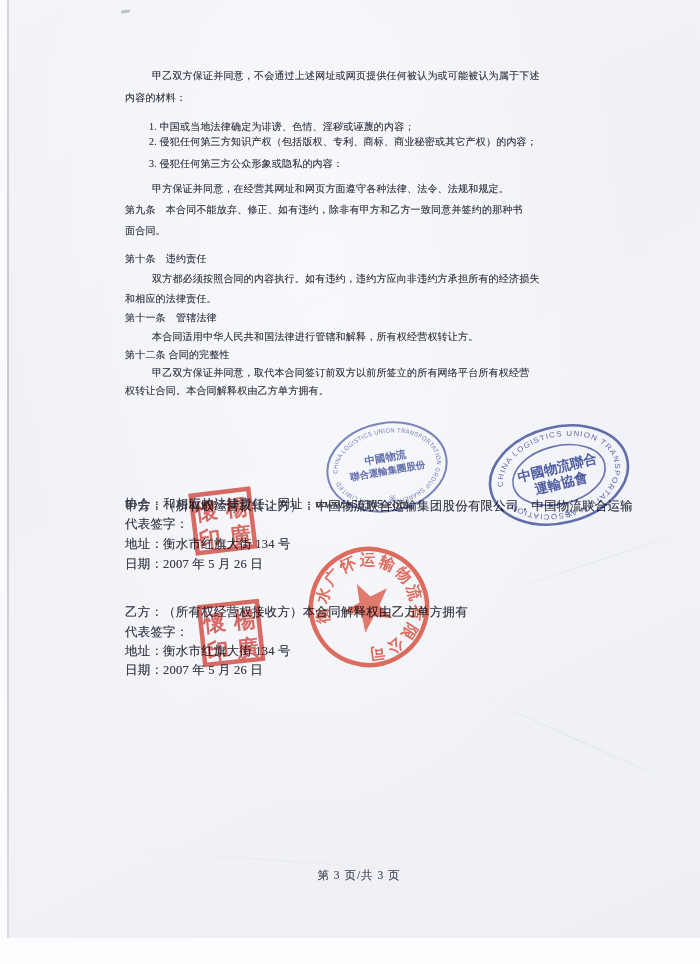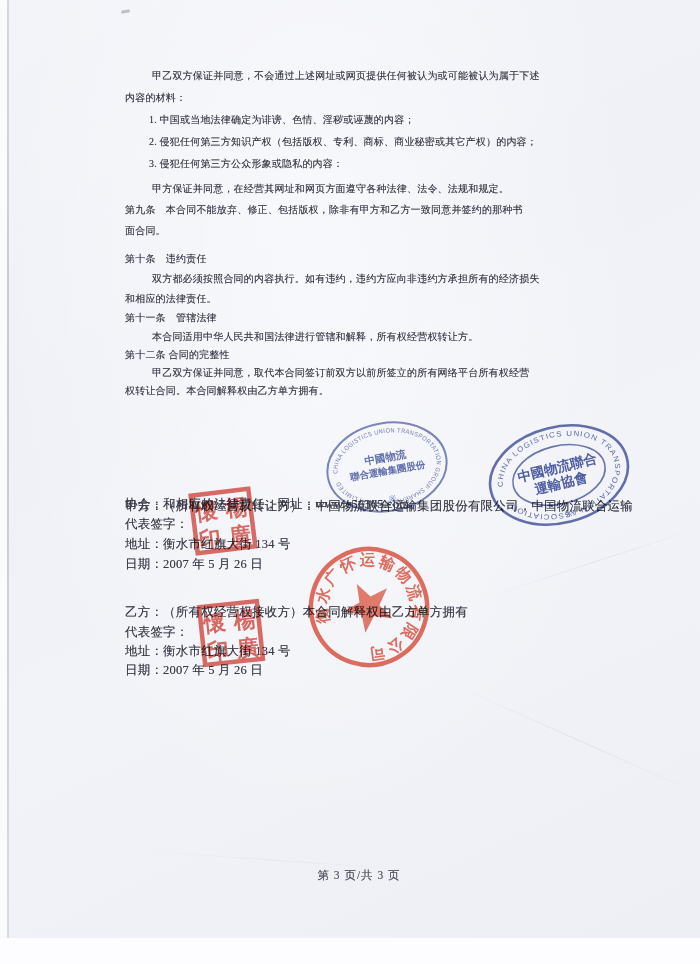--- a/index.html
+++ b/index.html
@@ -55,25 +55,25 @@
 <div class="scan">
   <div class="paper">
     <div class="speck"></div>
     <div class="crease c1"></div>
     <div class="crease c2"></div>
     <div class="crease c3"></div>
 
     <div>
       <div class="line indent" style="top:69px">甲乙双方保证并同意，不会通过上述网址或网页提供任何被认为或可能被认为属于下述</div>
       <div class="line" style="top:91px">内容的材料：</div>
-      <div class="line indent-num" style="top:113px">1. 中国或当地法律确定为诽谤、色情、淫秽或诬蔑的内容；</div>
+      <div class="line indent-num" style="top:120px">1. 中国或当地法律确定为诽谤、色情、淫秽或诬蔑的内容；</div>
       <div class="line indent-num" style="top:135px">2. 侵犯任何第三方知识产权（包括版权、专利、商标、商业秘密或其它产权）的内容；</div>
       <div class="line indent-num" style="top:157px">3. 侵犯任何第三方公众形象或隐私的内容：</div>
       <div class="line indent" style="top:182px">甲方保证并同意，在经营其网址和网页方面遵守各种法律、法令、法规和规定。</div>
-      <div class="line" style="top:203px">第九条　本合同不能放弃、修正、包括版权，除非有甲方和乙方一致同意并签约的那种书</div>
+      <div class="line" style="top:203px">第九条　本合同不能放弃、修正、如有违约，除非有甲方和乙方一致同意并签约的那种书</div>
       <div class="line" style="top:224px">面合同。</div>
       <div class="line" style="top:252px">第十条　违约责任</div>
       <div class="line indent" style="top:272px">双方都必须按照合同的内容执行。如有违约，违约方应向非违约方承担所有的经济损失</div>
       <div class="line" style="top:292px">和相应的法律责任。</div>
       <div class="line" style="top:311px">第十一条　管辖法律</div>
       <div class="line indent" style="top:330px">本合同适用中华人民共和国法律进行管辖和解释，所有权经营权转让方。</div>
       <div class="line" style="top:348px">第十二条 合同的完整性</div>
       <div class="line indent" style="top:366px">甲乙双方保证并同意，取代本合同签订前双方以前所签立的所有网络平台所有权经营</div>
       <div class="line" style="top:384px">权转让合同。本合同解释权由乙方单方拥有。</div>
     </div>

